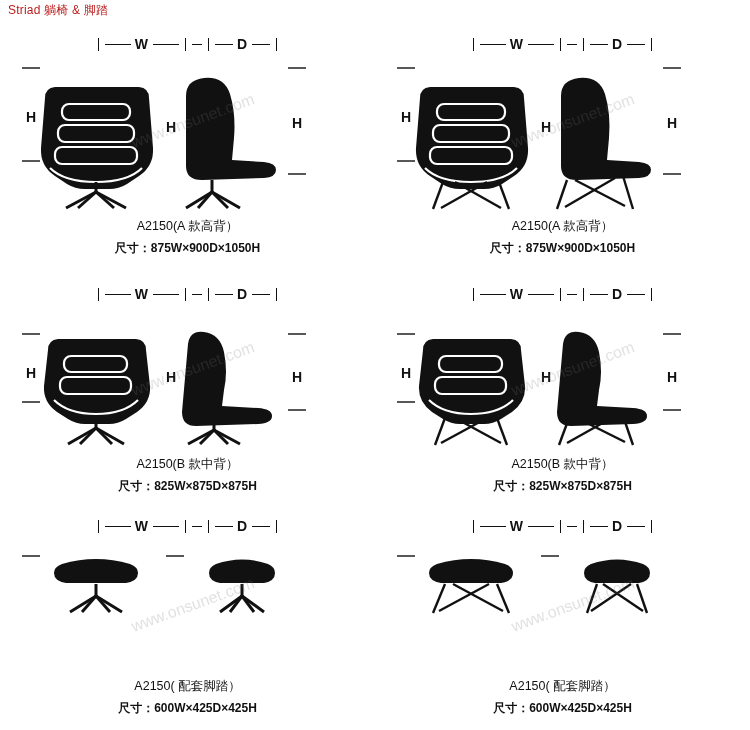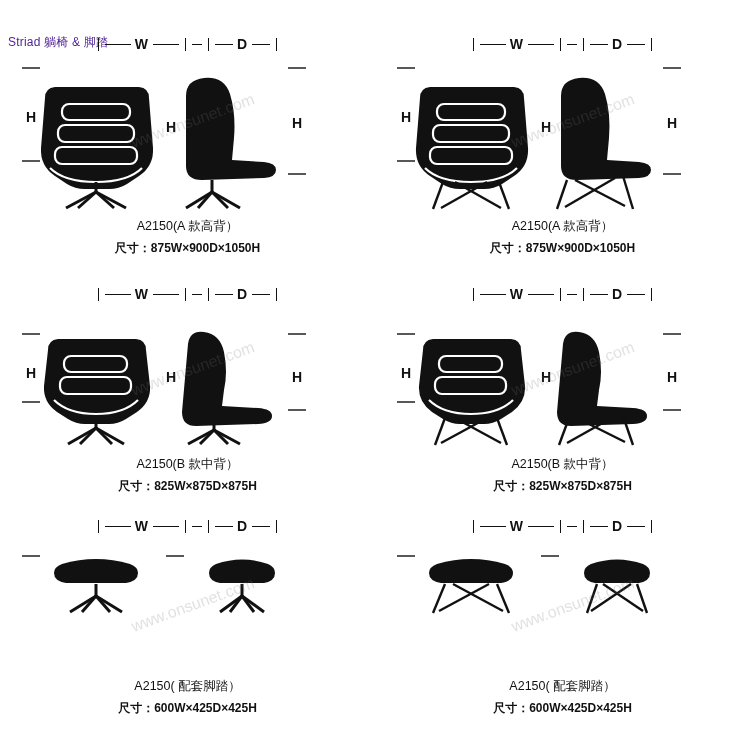--- a/index.html
+++ b/index.html
@@ -6,21 +6,21 @@
   body{
     width:750px;height:730px;
     background:#ffffff;
     font-family:"Liberation Sans","DejaVu Sans",sans-serif;
     color:#111;
     overflow:hidden;
     position:relative;
   }
   .page-title{
     position:absolute;left:8px;top:2px;
-    font-size:12px;color:#4c1d95;letter-spacing:.2px;margin-top:32px;
+    font-size:12px;color:#b91c1c;letter-spacing:.2px;
   }
   .grid{
     position:absolute;left:0;top:22px;width:750px;
   }
   .row{
     display:flex;width:750px;
   }
   .cell{
     width:375px;position:relative;
   }

